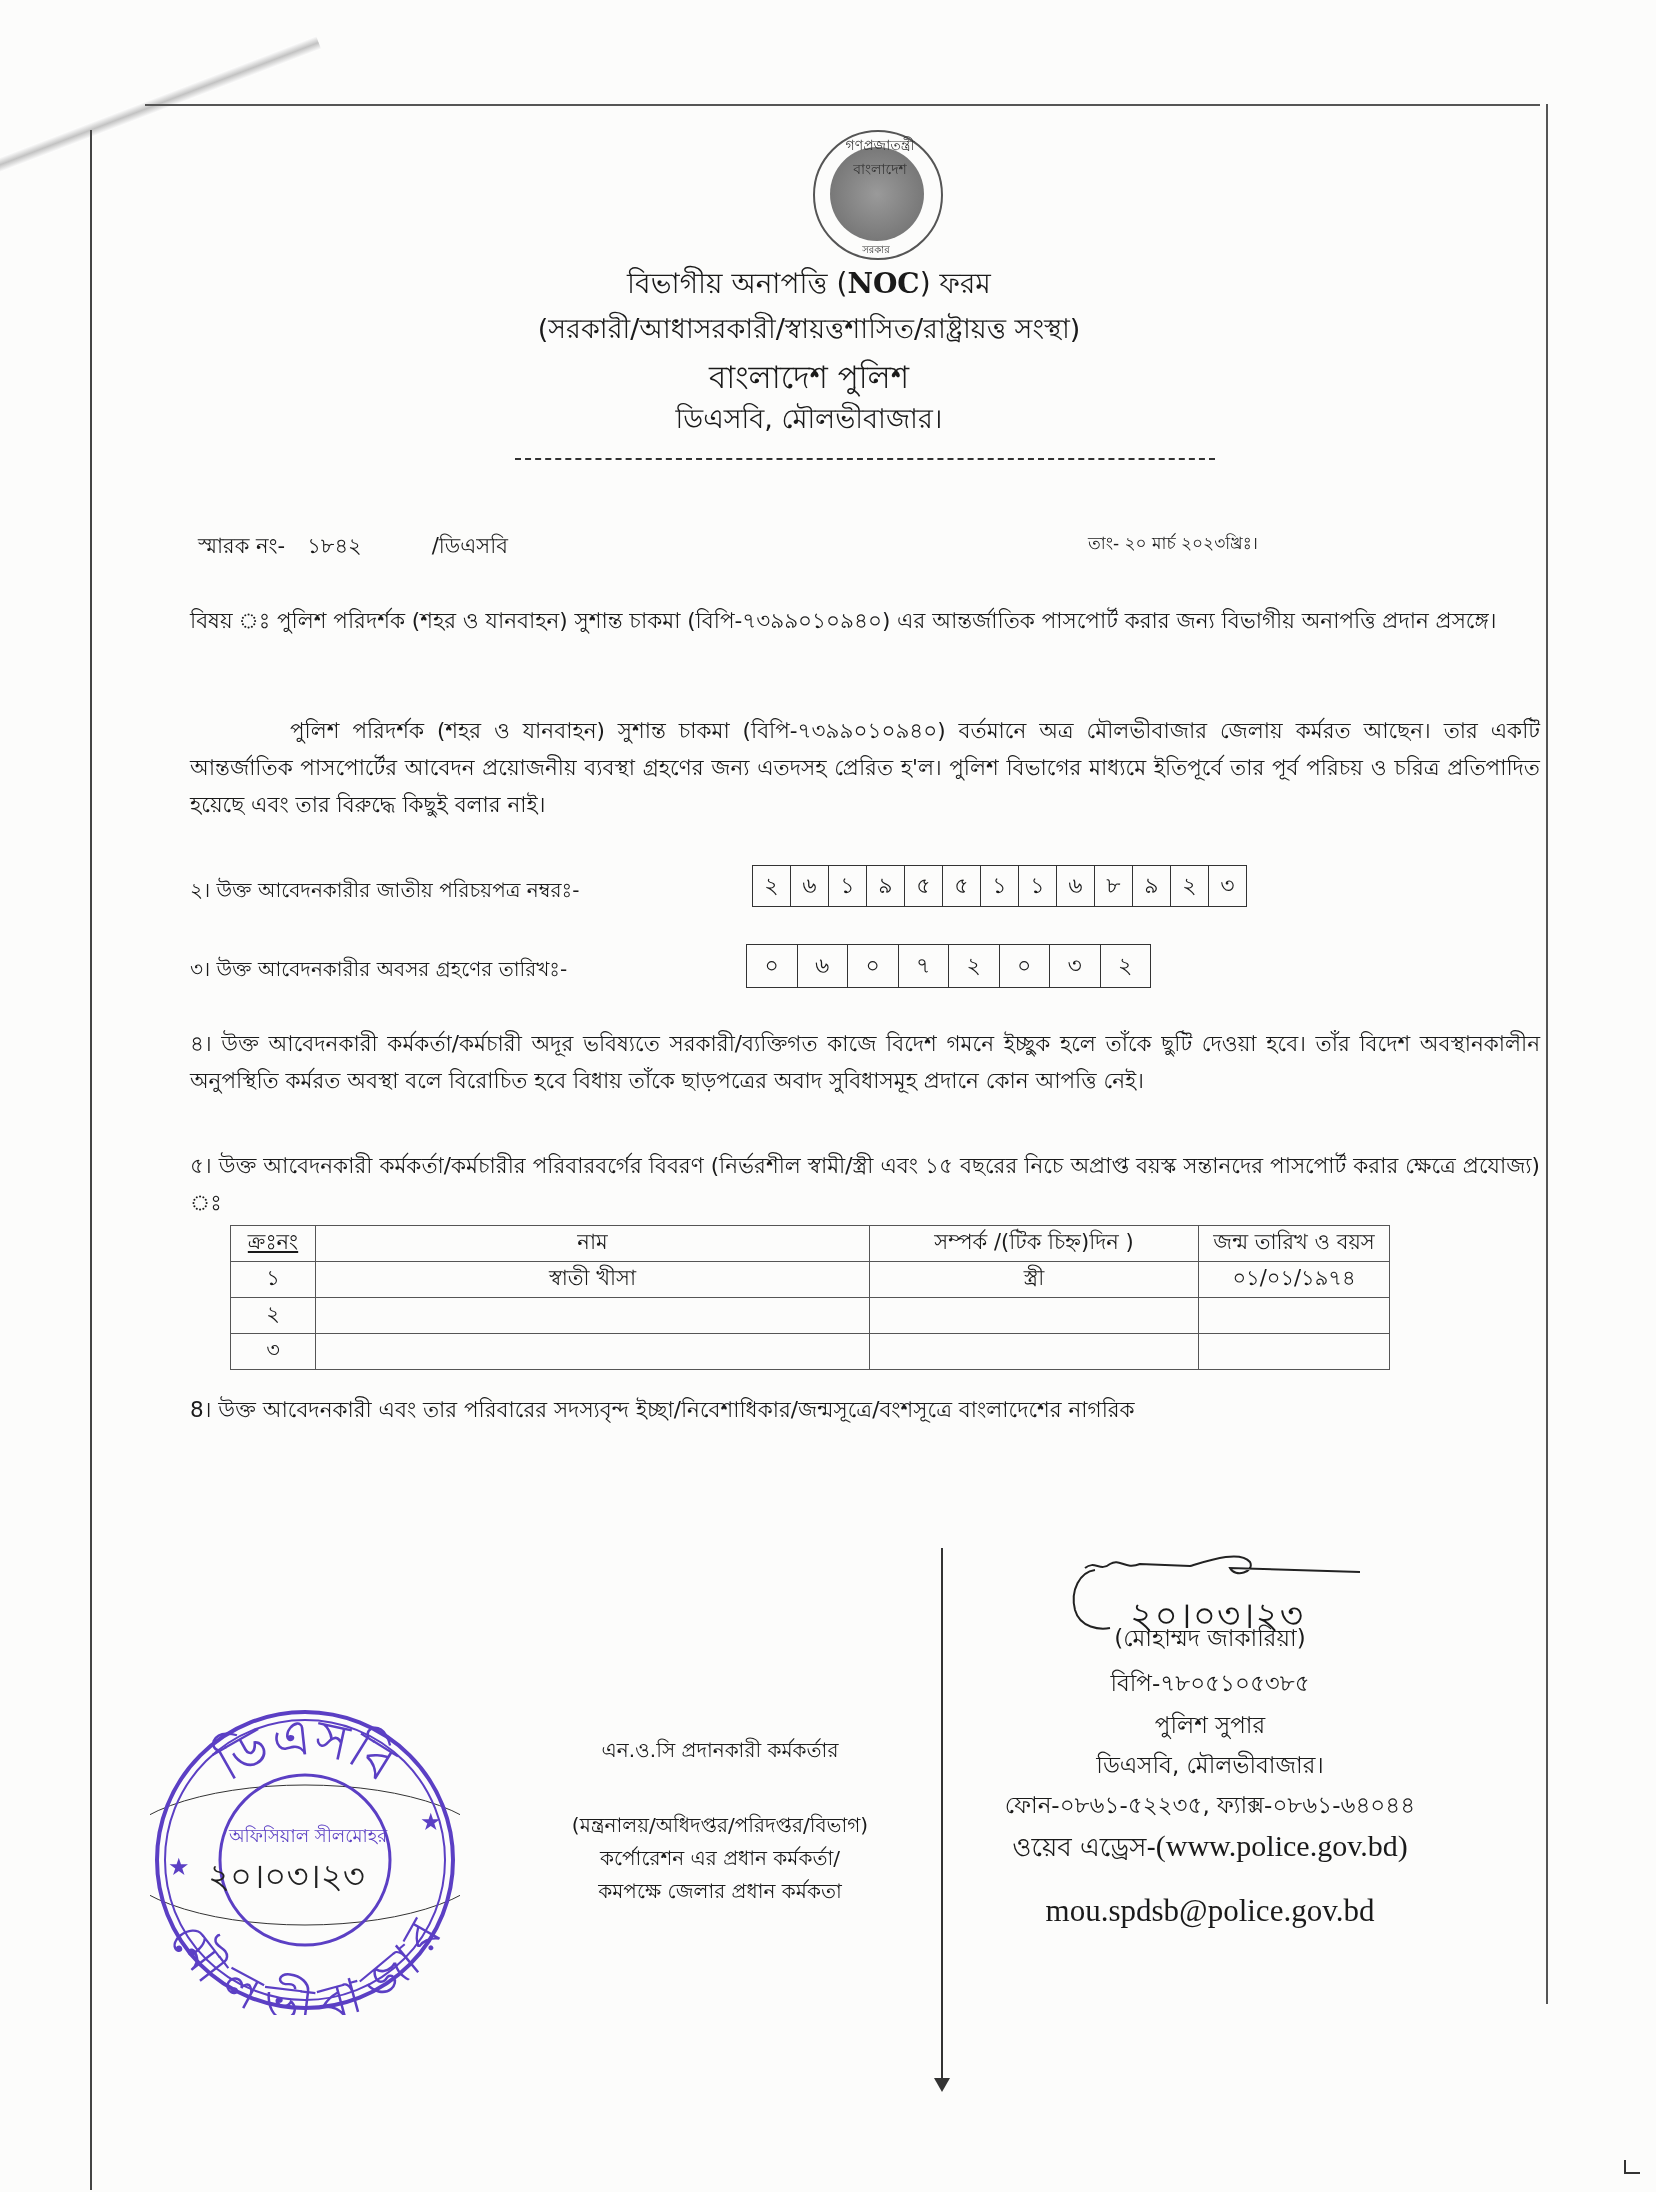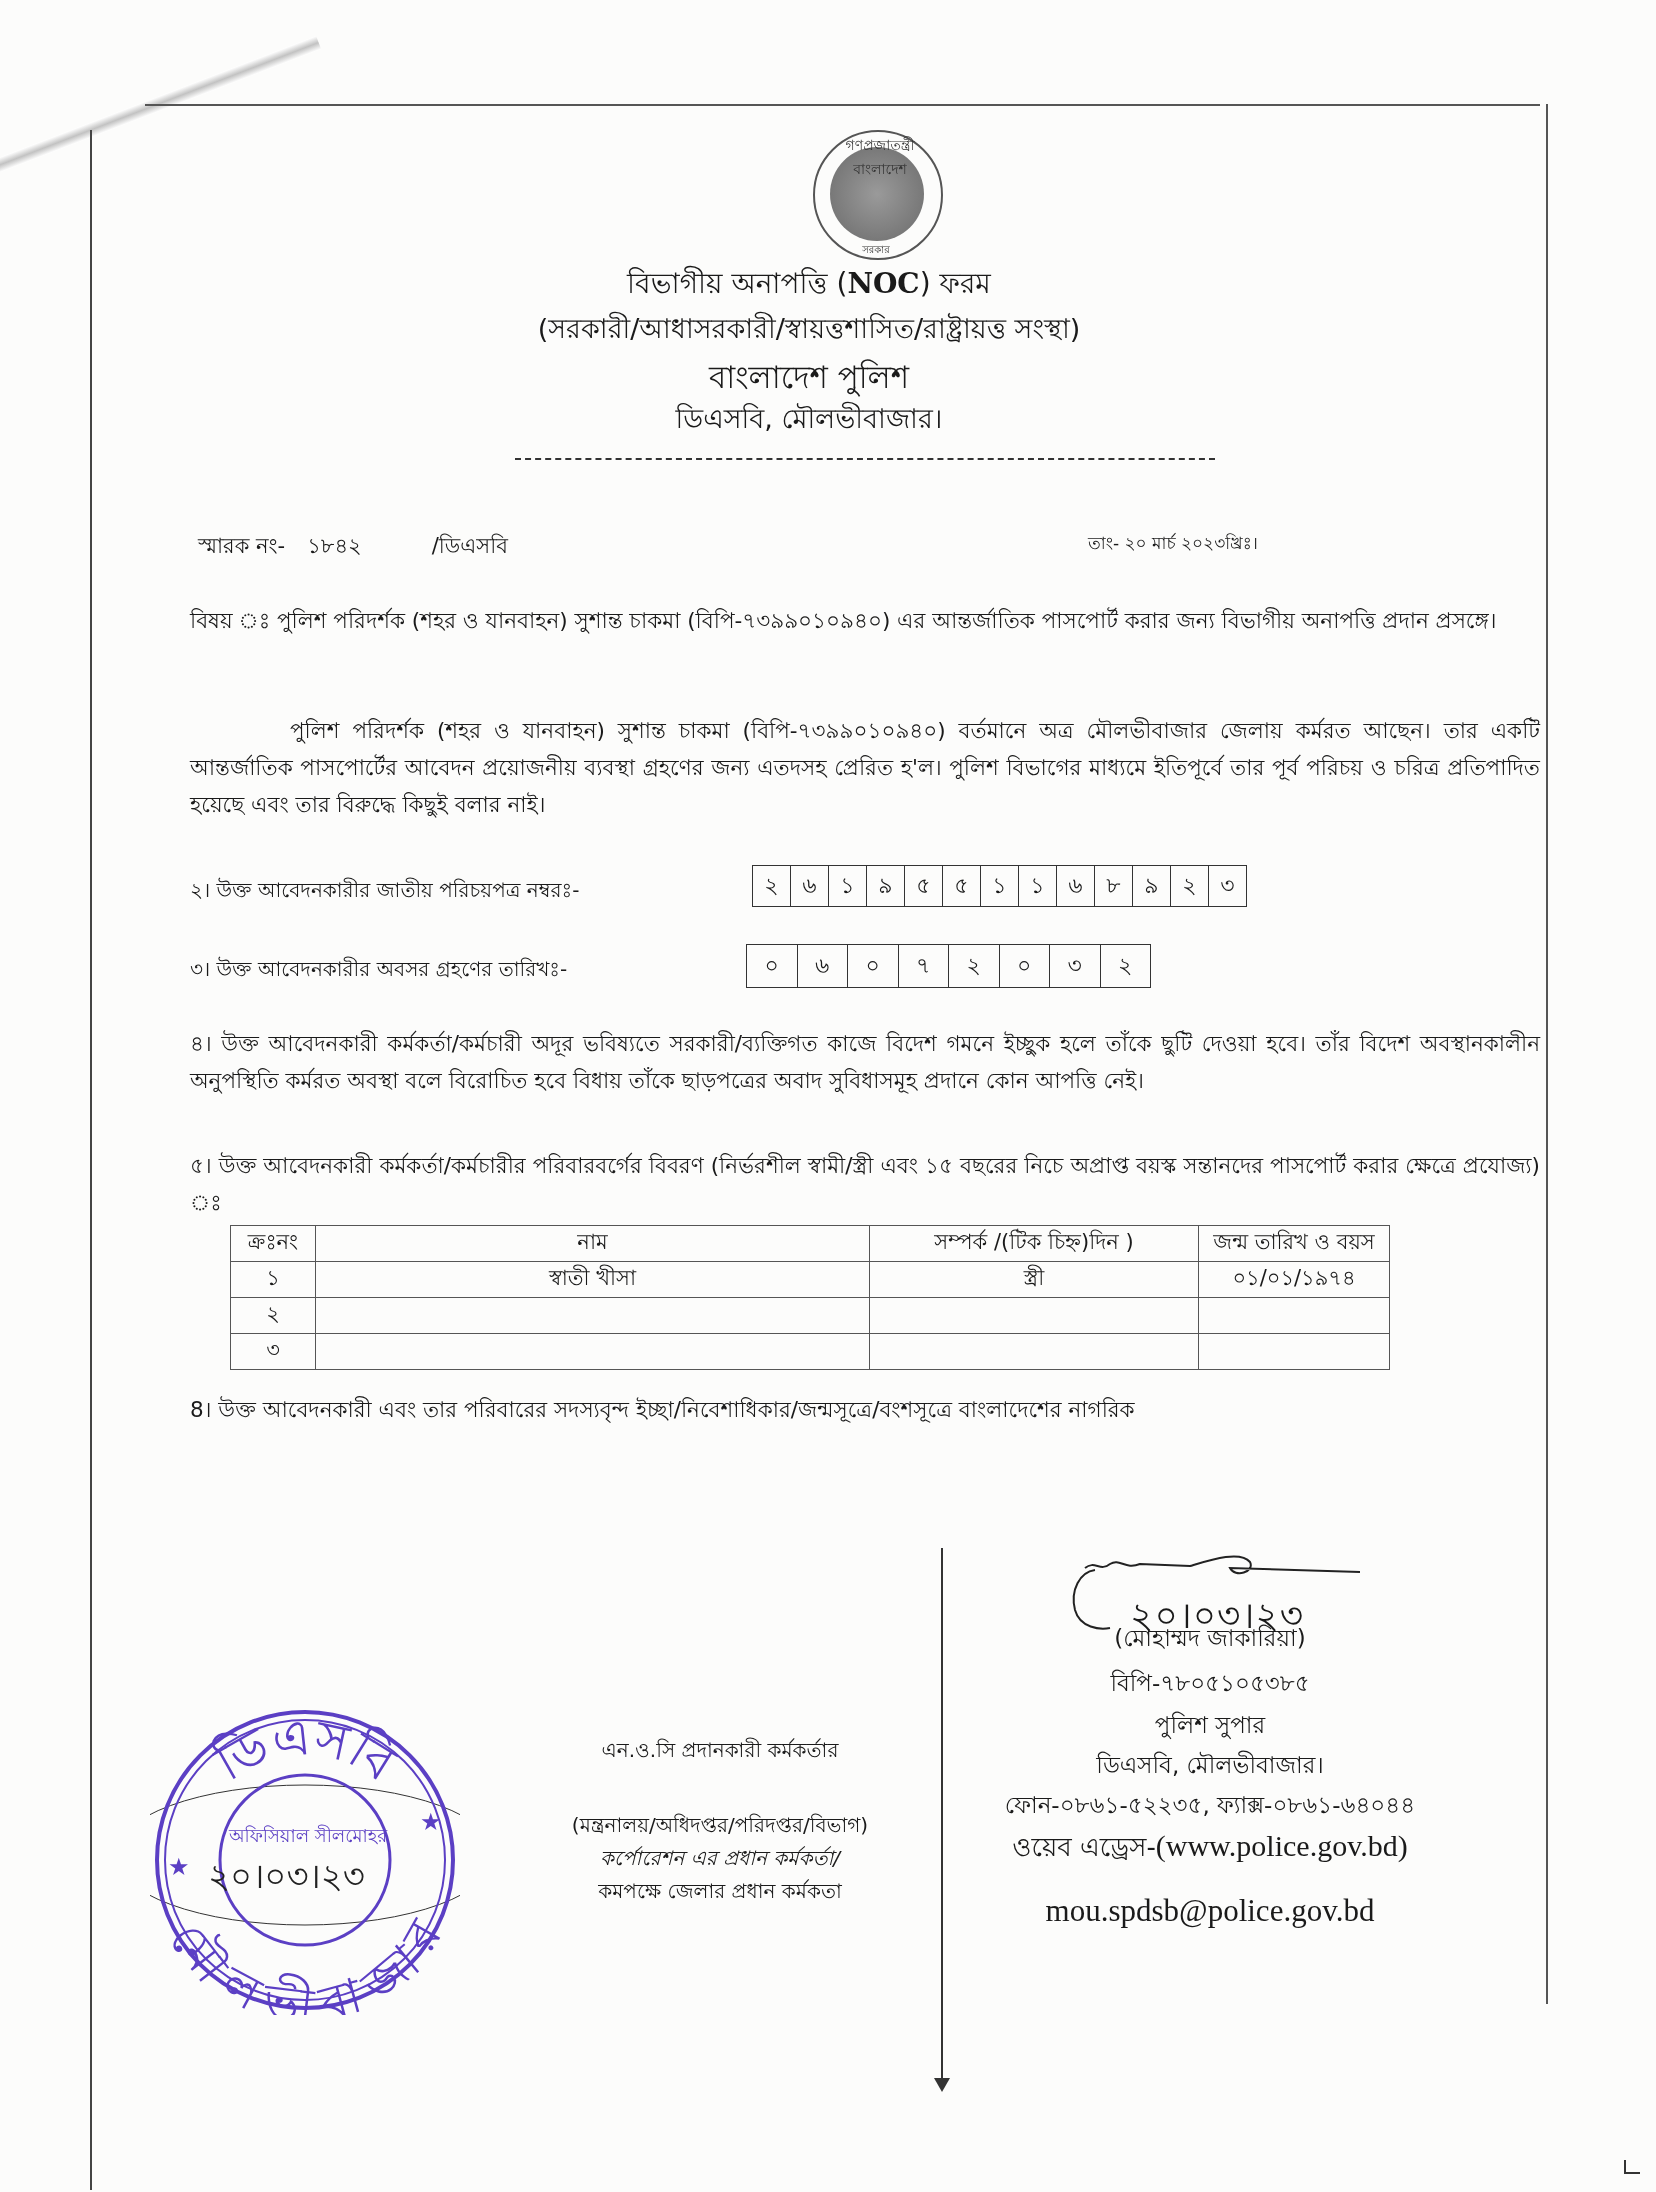--- a/index.html
+++ b/index.html
@@ -45,40 +45,40 @@
   .digits { display:flex; border:1.5px solid #333; }
   .digits span { display:block; border-right:1.5px solid #333; text-align:center; font-size:22px; line-height:40px; }
   .digits span:last-child { border-right:none; }
   .nid-box { left:752px; top:865px; }
   .nid-box span { width:37px; }
   .ret-box { left:746px; top:944px; }
   .ret-box span { width:49.5px; line-height:42px; }
 
   table.fam { position:absolute; left:230px; top:1225px; width:1160px; border-collapse:collapse; font-size:21px; }
   table.fam td, table.fam th { border:1.5px solid #555; height:31px; padding:0 4px; text-align:center; font-weight:normal; }
-  table.fam .c1 { width:76px; }
+  table.fam .c1 { width:76px;text-decoration:underline; }
   table.fam .c2 { width:545px; }
   table.fam .c3 { width:320px; }
 
   .sign { left:1040px; top:1550px; width:320px; height:85px; }
   .sign-date { left:1130px; top:1588px; font-size:36px; font-family:"DejaVu Serif", serif; letter-spacing:1px; }
   .officer { left:960px; width:500px; text-align:center; font-size:23px; }
   .o-name { top:1620px; }
   .o-bp { top:1665px; }
   .o-desig { top:1707px; }
   .o-office { top:1747px; }
   .o-phone { top:1787px; }
   .o-web { top:1827px; font-size:26px; }
   .o-mail { top:1867px; font-family:Liberation Serif, serif; font-size:31px;margin-top:26px; }
   .o-web .url { font-family:"Liberation Serif", serif; font-size:30px; }
 
   .noc-officer { left:520px; width:400px; text-align:center; font-size:20px; }
   .no-1 { top:1735px; }
   .no-2 { top:1810px; }
-  .no-3 { top:1843px;font-style:italic; }
+  .no-3 { top:1843px; }
   .no-4 { top:1876px; }
 
   .arrow-line { left:941px; top:1548px; width:0; height:532px; border-left:2px solid #333; }
   .arrow-head { left:934px; top:2078px; width:0; height:0; border-left:8px solid transparent; border-right:8px solid transparent; border-top:14px solid #333; }
 
   .seal { left:150px; top:1705px; width:310px; height:310px; }
   .seal-label { left:188px; top:1822px; width:240px; font-size:18px; color:#5b3fc4; text-align:center; }
   .seal-date { left:208px; top:1850px; font-size:34px; color:#222; font-family:"DejaVu Serif", serif; }
 
   .corner-mark { left:1624px; top:2160px; width:14px; height:12px; border-left:2px solid #333; border-bottom:2px solid #333; }

